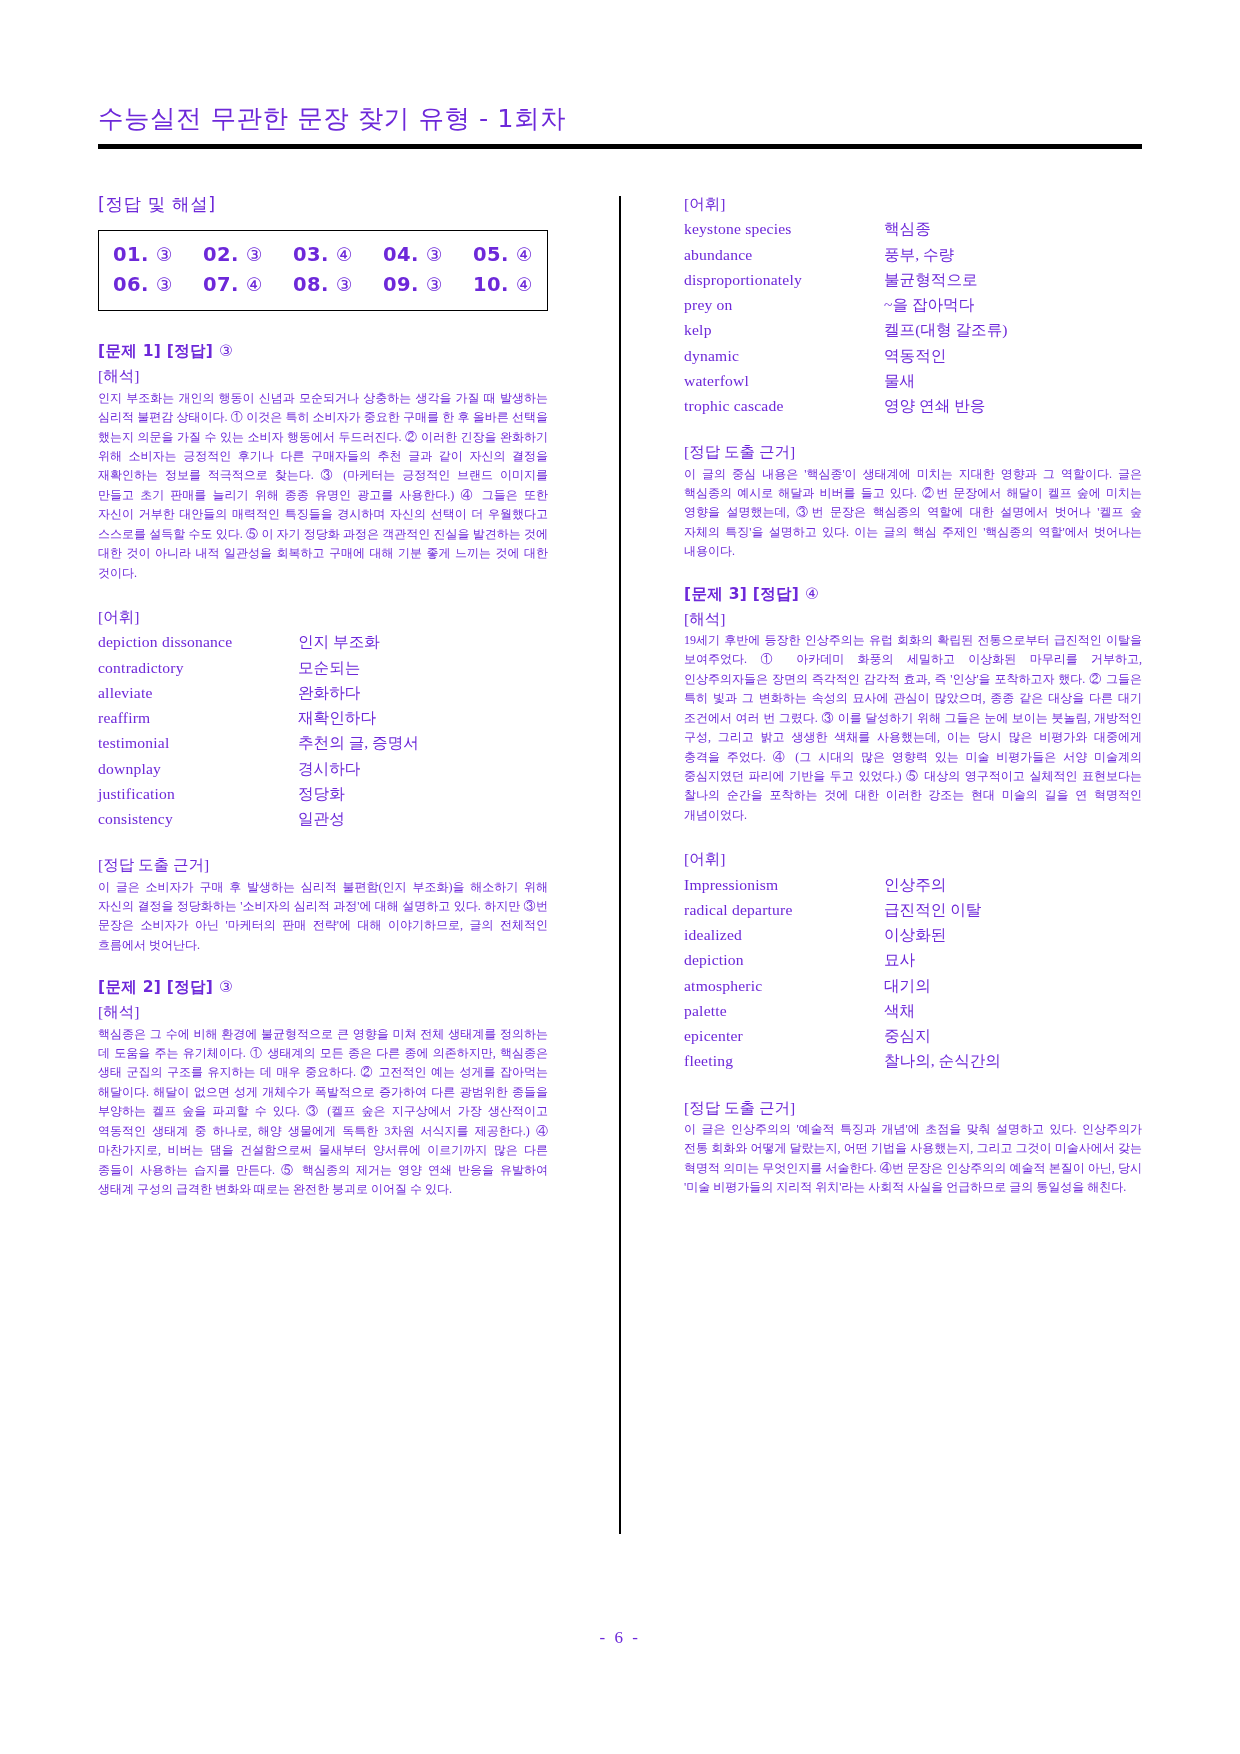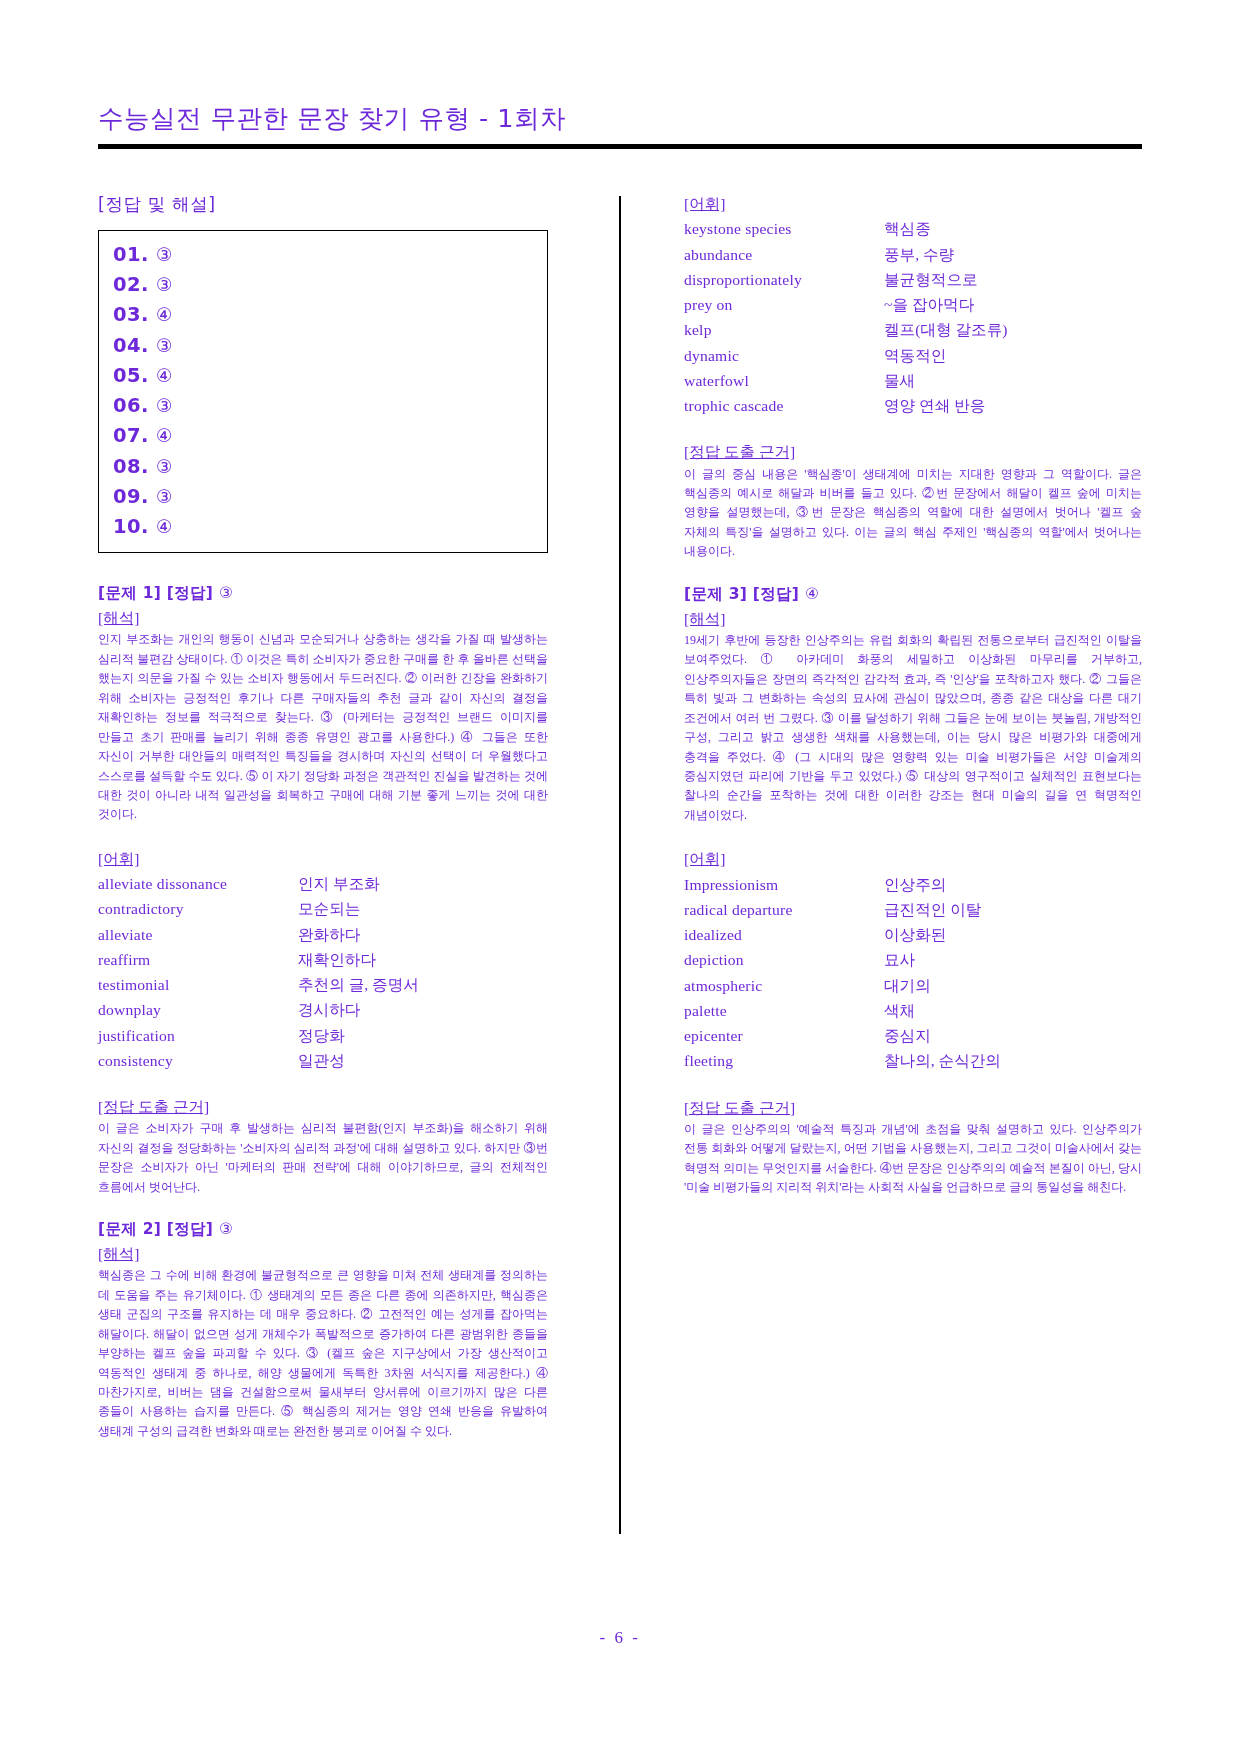--- a/index.html
+++ b/index.html
@@ -84,21 +84,20 @@
     margin-bottom: 30px;
   }
   .answer-row {
     display: flex;
     justify-content: space-between;
     font-family: "DejaVu Sans", "Liberation Sans", sans-serif;
     font-size: 19.5px;
     font-weight: 700;
     letter-spacing: 0.4px;
     line-height: 1.55;
-    flex-direction: column;
   }
   .answer-cell {
     white-space: nowrap;
   }
   .answer-cell .circ {
     font-weight: 400;
     font-family: "DejaVu Sans", sans-serif;
     font-size: 18.5px;
   }
 
@@ -115,21 +114,20 @@
   }
   .prob-head .circ {
     font-weight: 400;
     font-size: 15.5px;
   }
   .label {
     font-family: "Liberation Serif", "DejaVu Serif", serif;
     font-size: 15.5px;
     margin: 0 0 1px 0;
     line-height: 1.5;
-    text-decoration: underline;
   }
   .para {
     font-family: "Liberation Serif", "DejaVu Serif", serif;
     font-size: 12px;
     line-height: 1.62;
     text-align: justify;
     text-justify: inter-character;
     margin: 0;
     word-break: keep-all;
     hyphens: none;
@@ -207,21 +205,21 @@
       <div class="prob">
         <div class="prob-head"><span>[문제 1] [정답]</span> <span class="circ">③</span></div>
         <div class="label">[해석]</div>
         <p class="para">인지 부조화는 개인의 행동이 신념과 모순되거나 상충하는 생각을 가질 때 발생하는 심리적 불편감 상태이다. ① 이것은 특히 소비자가 중요한 구매를 한 후 올바른 선택을 했는지 의문을 가질 수 있는 소비자 행동에서 두드러진다. ② 이러한 긴장을 완화하기 위해 소비자는 긍정적인 후기나 다른 구매자들의 추천 글과 같이 자신의 결정을 재확인하는 정보를 적극적으로 찾는다. ③ (마케터는 긍정적인 브랜드 이미지를 만들고 초기 판매를 늘리기 위해 종종 유명인 광고를 사용한다.) ④ 그들은 또한 자신이 거부한 대안들의 매력적인 특징들을 경시하며 자신의 선택이 더 우월했다고 스스로를 설득할 수도 있다. ⑤ 이 자기 정당화 과정은 객관적인 진실을 발견하는 것에 대한 것이 아니라 내적 일관성을 회복하고 구매에 대해 기분 좋게 느끼는 것에 대한 것이다.</p>
 
         <div class="gap-md"></div>
         <div class="label">[어휘]</div>
         <table class="vocab">
           <tbody>
             <tr>
-                <td class="en">alleviate dissonance</td>
+                <td class="en">depiction dissonance</td>
                 <td class="ko">인지 부조화</td>
               </tr>
             <tr>
                 <td class="en">contradictory</td>
                 <td class="ko">모순되는</td>
               </tr>
             <tr>
                 <td class="en">alleviate</td>
                 <td class="ko">완화하다</td>
               </tr>

